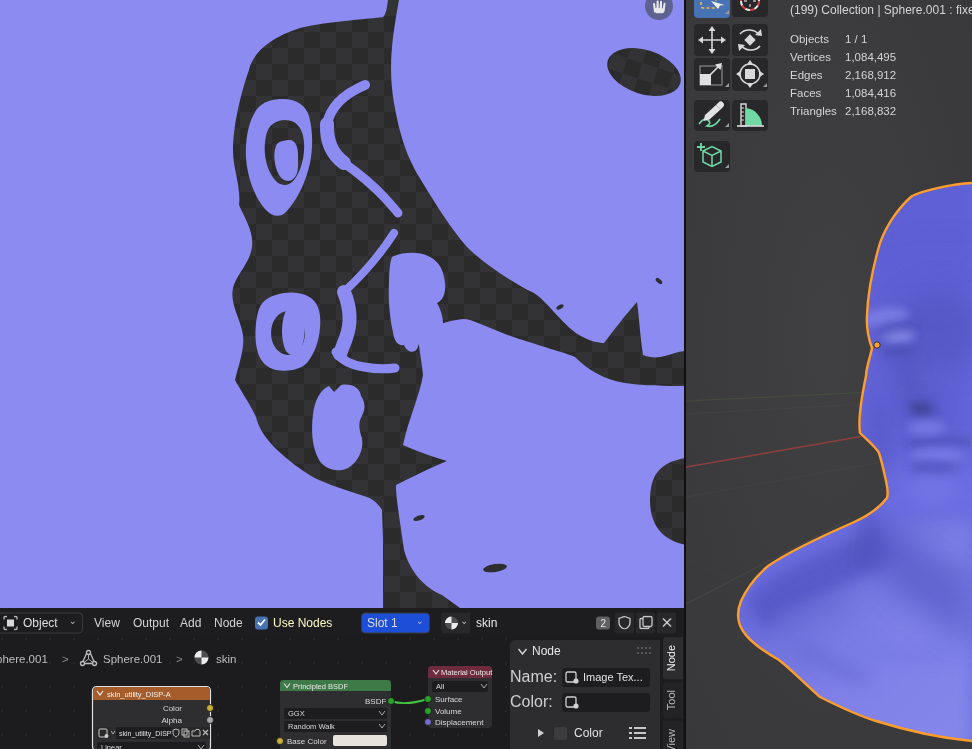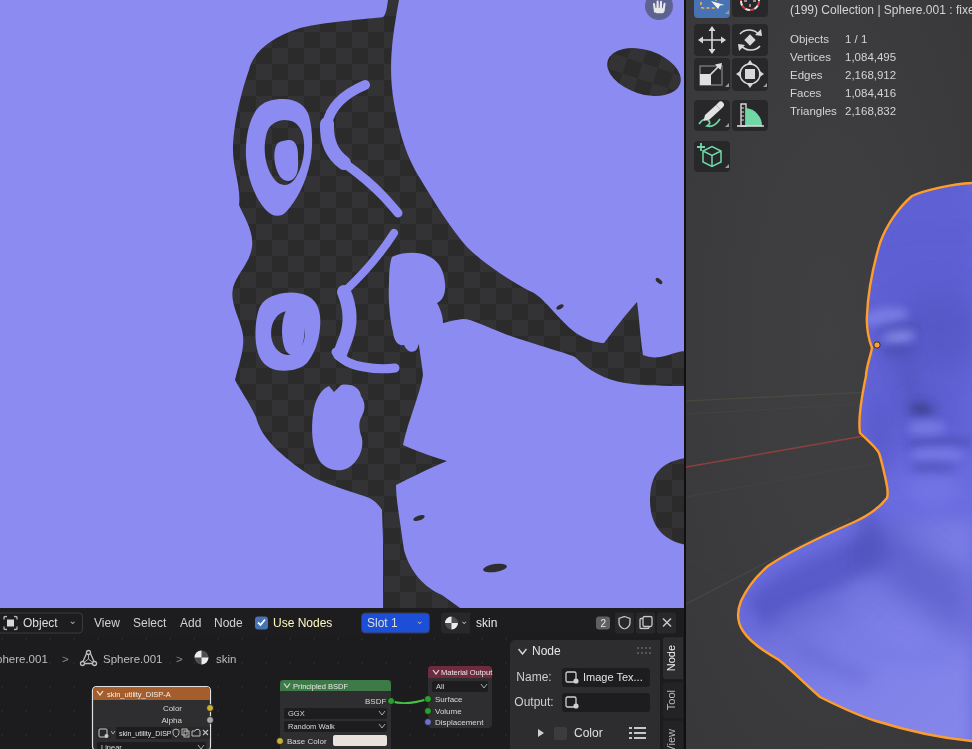--- a/index.html
+++ b/index.html
@@ -16,21 +16,21 @@
 .chev{color:#b0b0b0;font-size:10px;line-height:8px;margin-top:-4px;}
 .cbx{width:13px;height:13px;background:#4772b3;border-radius:3px;display:flex;align-items:center;justify-content:center;}
 .matbtn{height:21px;display:flex;align-items:center;background:#28282a;border-radius:4px 0 0 4px;padding:0 3px;}
 .namefield{width:142px;height:21px;background:#1d1d1f;display:flex;align-items:center;color:#e8e8e8;padding-left:6px;}
 .namefield .badge{margin-left:auto;background:#606062;color:#e8e8e8;font-size:10px;border-radius:3px;padding:1px 4px;margin-right:2px;}
 .hbtn{height:21px;width:19px;background:#28282a;display:flex;align-items:center;justify-content:center;border-radius:2px;}
 #nodearea{position:absolute;left:0;top:31px;width:686px;height:112px;background:#1c1c1e;}
 #npanel{position:absolute;left:510px;top:3px;width:150px;height:110px;background:#2d2d30;border-radius:5px 0 0 0;}
 #npanelhead{display:flex;align-items:center;height:22px;}
 .nrow{display:flex;align-items:center;margin-top:5px;height:20px;}
-.nlab{width:48px;text-align:center;font-size:12px;color:#cfcfcf;}
+.nlab{width:48px;text-align:left;font-size:16px;color:#cfcfcf;}
 .nfield{flex:1;margin-left:4px;margin-right:10px;height:19px;background:#1d1d1f;border-radius:3px;display:flex;align-items:center;font-size:11px;color:#e2e2e2;}
 #tabcol{position:absolute;right:0;top:0;width:26px;height:112px;background:#1c1c1e;}
 .vtab{writing-mode:vertical-rl;transform:rotate(180deg);font-size:11px;color:#b8b8b8;background:#232326;padding:8px 2px;border-radius:0 3px 3px 0;margin:0 0 3px 3px;text-align:center;width:20px;}
 .vtab.active{background:#2d2d30;color:#f0f0f0;}
 </style>
 </head>
 <body>
 <div id="root">
   <div id="uv">
   <svg width="686" height="608" viewBox="0 0 686 608" xmlns="http://www.w3.org/2000/svg">
@@ -372,21 +372,21 @@
     <div id="shhead">
       <div class="ddbtn" style="left:-6px;width:89px;padding-left:8px">
         <svg width="15" height="15" viewBox="0 0 15 15" style="margin-right:5px">
           <path d="M1,4 V2 a1,1 0 0 1 1,-1 H4 M11,1 h2 a1,1 0 0 1 1,1 v2 M14,11 v2 a1,1 0 0 1 -1,1 H11 M4,14 H2 a1,1 0 0 1 -1,-1 V11" fill="none" stroke="#b8b8ba" stroke-width="1.3"></path>
           <rect x="4" y="4" width="7" height="7" fill="#d8d8da"></rect>
         </svg>
         <span>Object</span>
           <span class="chev" style="margin-left:auto">⌄</span>
         </div>
       <div class="menu" style="left:94px">View</div>
-      <div class="menu" style="left:133px">Select</div>
+      <div class="menu" style="left:133px">Output</div>
       <div class="menu" style="left:180px">Add</div>
       <div class="menu" style="left:214px">Node</div>
       <div class="cbx" style="left:255px">
           <svg width="9" height="8" viewBox="0 0 9 8">
             <path d="M1,4 l2.5,2.5 L8,1" stroke="#fff" stroke-width="1.8" fill="none"></path>
           </svg>
         </div>
       <div class="menu" style="left:273px;color:#fef9c3">Use Nodes</div>
       <div class="ddbtn" style="left:361px;width:69px;background:#1d4ed8">
           <span>Slot 1</span>
@@ -541,21 +541,21 @@
             <span class="nlab">Name:</span>
           <div class="nfield">
               <svg width="14" height="13" viewBox="0 0 14 13" style="margin:0 4px 0 3px">
                 <rect x="1" y="1" width="10" height="10" rx="1.5" fill="none" stroke="#d0d0d0" stroke-width="1.3"></rect>
                 <circle cx="11" cy="10" r="2.6" fill="#d0d0d0"></circle>
               </svg>
               <span>Image Tex...</span>
             </div>
         </div>
         <div class="nrow">
-            <span class="nlab">Output:</span>
+            <span class="nlab">Color:</span>
           <div class="nfield">
               <svg width="14" height="13" viewBox="0 0 14 13" style="margin:0 4px 0 3px">
                 <rect x="1" y="1" width="10" height="10" rx="1.5" fill="none" stroke="#d0d0d0" stroke-width="1.3"></rect>
                 <circle cx="11" cy="10" r="2.6" fill="#d0d0d0"></circle>
               </svg>
             </div>
         </div>
         <div class="nrow" style="margin-top:11px">
           <svg width="8" height="10" viewBox="0 0 8 10" style="margin-left:27px">
               <path d="M1,1 L7,5 L1,9 Z" fill="#d0d0d0"></path>

